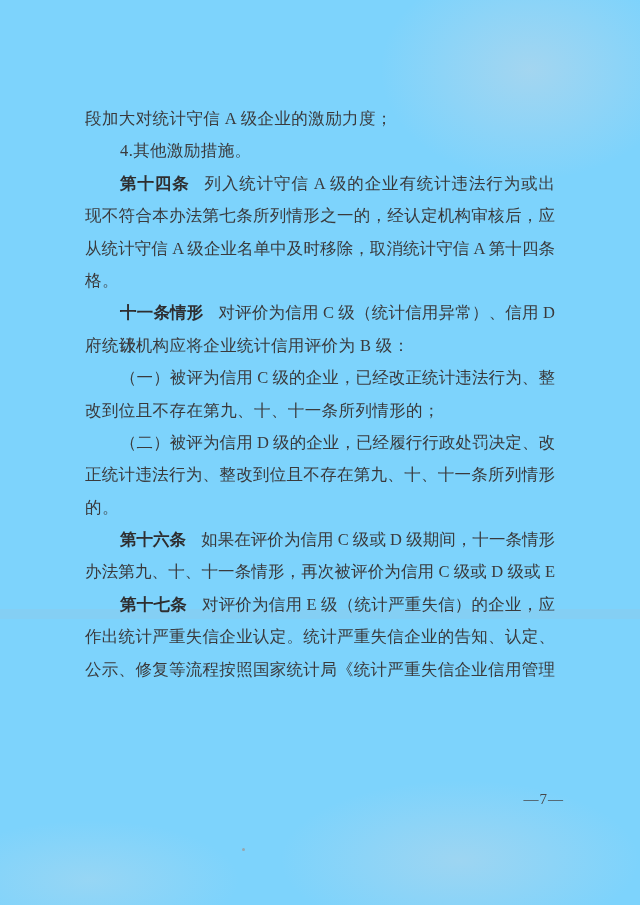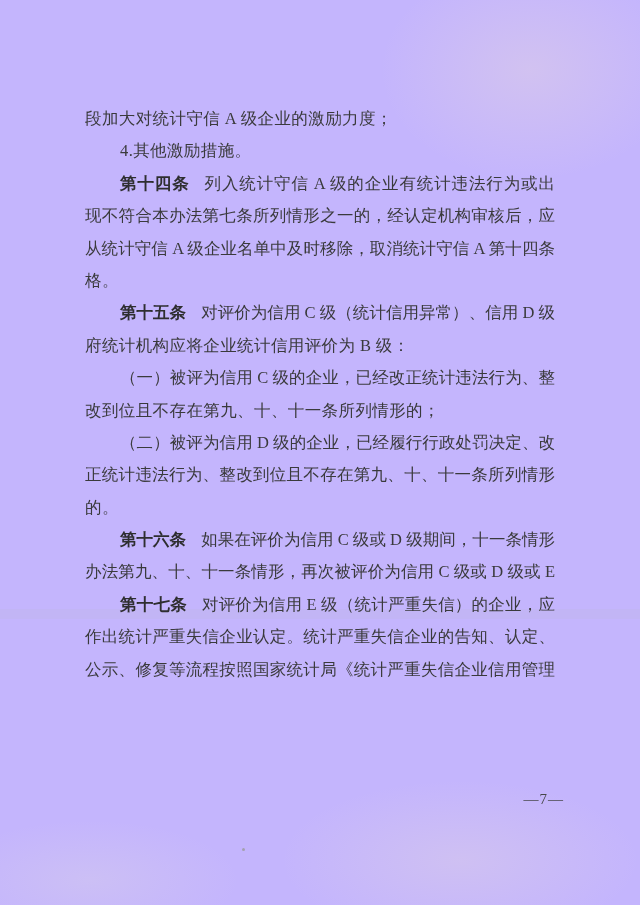--- a/index.html
+++ b/index.html
@@ -4,21 +4,21 @@
 <style>
   html, body {
     margin: 0;
     padding: 0;
     background: #e9e9e9;
   }
   .page {
     position: relative;
     width: 640px;
     height: 905px;
-    background: #c4b5fd;
+    background: #7dd3fc;
     overflow: hidden;
     font-family: "Liberation Serif", "DejaVu Serif", serif;
   }
   
   .noise {
     position: absolute;
     border-radius: 50%;
     pointer-events: none;
   }
   .noise-1 {
@@ -102,21 +102,21 @@
     <div class="line indent"><span>4.其他激励措施。</span></div>
 
     <div class="line indent just"><span class="head">第十四条</span><span>列入统计守信 A 级的企业有统计违法行为或出</span></div>
 
     <div class="line just"><span>现不符合本办法第七条所列情形之一的，经认定机构审核后，应</span></div>
 
     <div class="line just"><span>从统计守信 A 级企业名单中及时移除，取消统计守信 A 第十四条</span></div>
 
     <div class="line"><span>格。</span></div>
 
-    <div class="line indent just"><span class="head">第十五条</span><span>对评价为信用 C 级（统计信用异常）、信用 D 级</span></div>
+    <div class="line indent just"><span class="head">十一条情形</span><span>对评价为信用 C 级（统计信用异常）、信用 D 级</span></div>
 
 
 
     <div class="line"><span>府统计机构应将企业统计信用评价为 B 级：</span></div>
 
     <div class="line indent just"><span>（一）被评为信用 C 级的企业，已经改正统计违法行为、整</span></div>
 
     <div class="line"><span>改到位且不存在第九、十、十一条所列情形的；</span></div>
 
     <div class="line indent just"><span>（二）被评为信用 D 级的企业，已经履行行政处罚决定、改</span></div>

